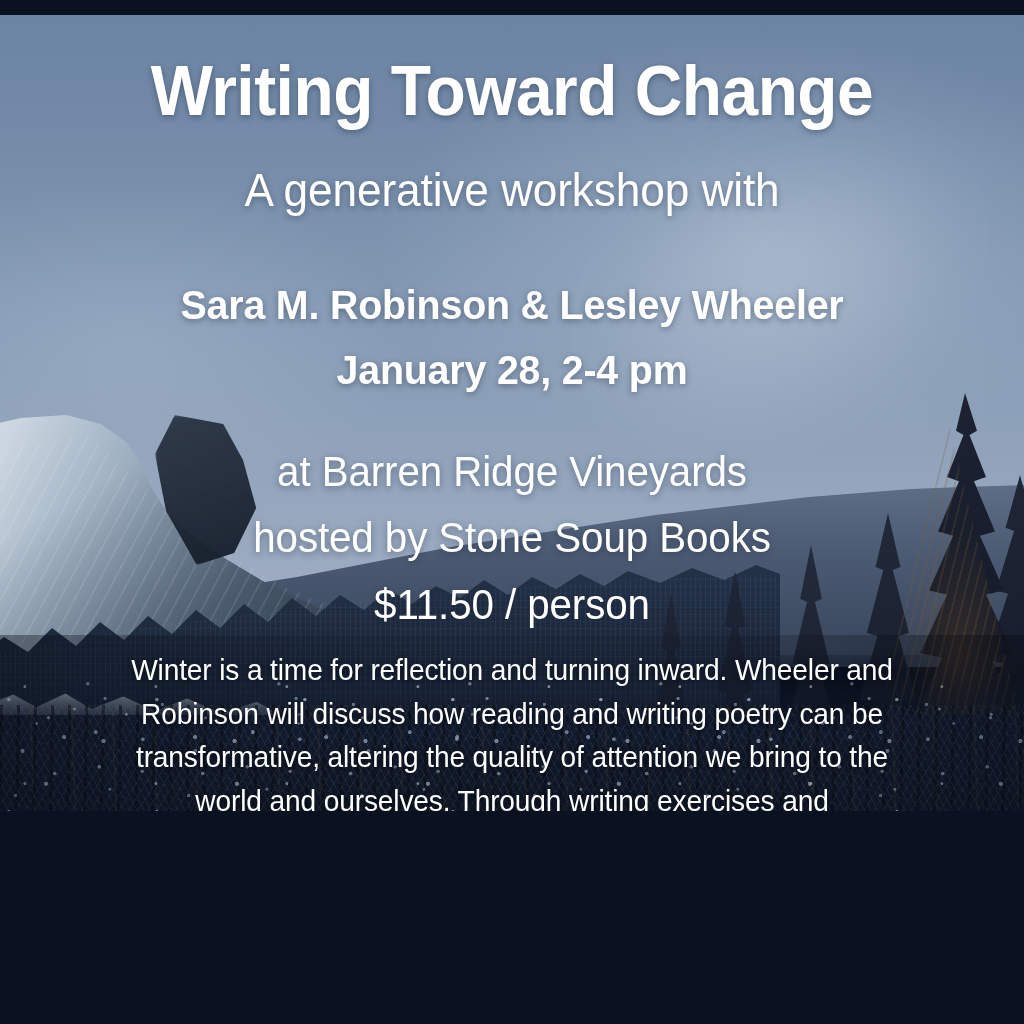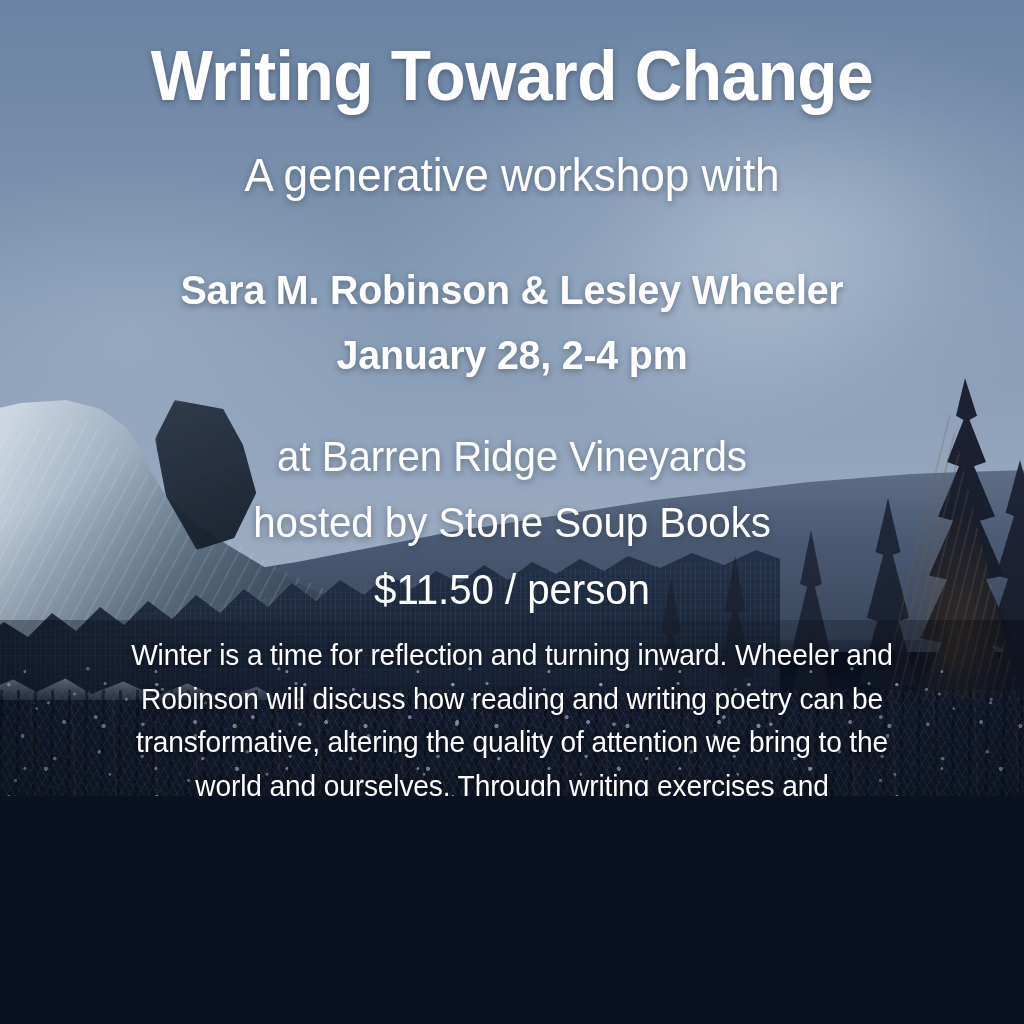--- a/index.html
+++ b/index.html
@@ -8,20 +8,21 @@
 
   body {
     font-family:"Liberation Sans", sans-serif;
   }
 
   #poster {
     position:relative;
     width:1024px;
     height:796px;
     overflow:hidden;
+    margin-top:15px;
   }
 
   
   #photo { position:absolute; inset:0; }
 
   
   .sky {
     position:absolute; left:0; top:0; width:1024px; height:640px;
     background:
       radial-gradient(ellipse 620px 340px at 760px 230px, rgba(190,205,222,.40) 0%, rgba(190,205,222,0) 62%),

